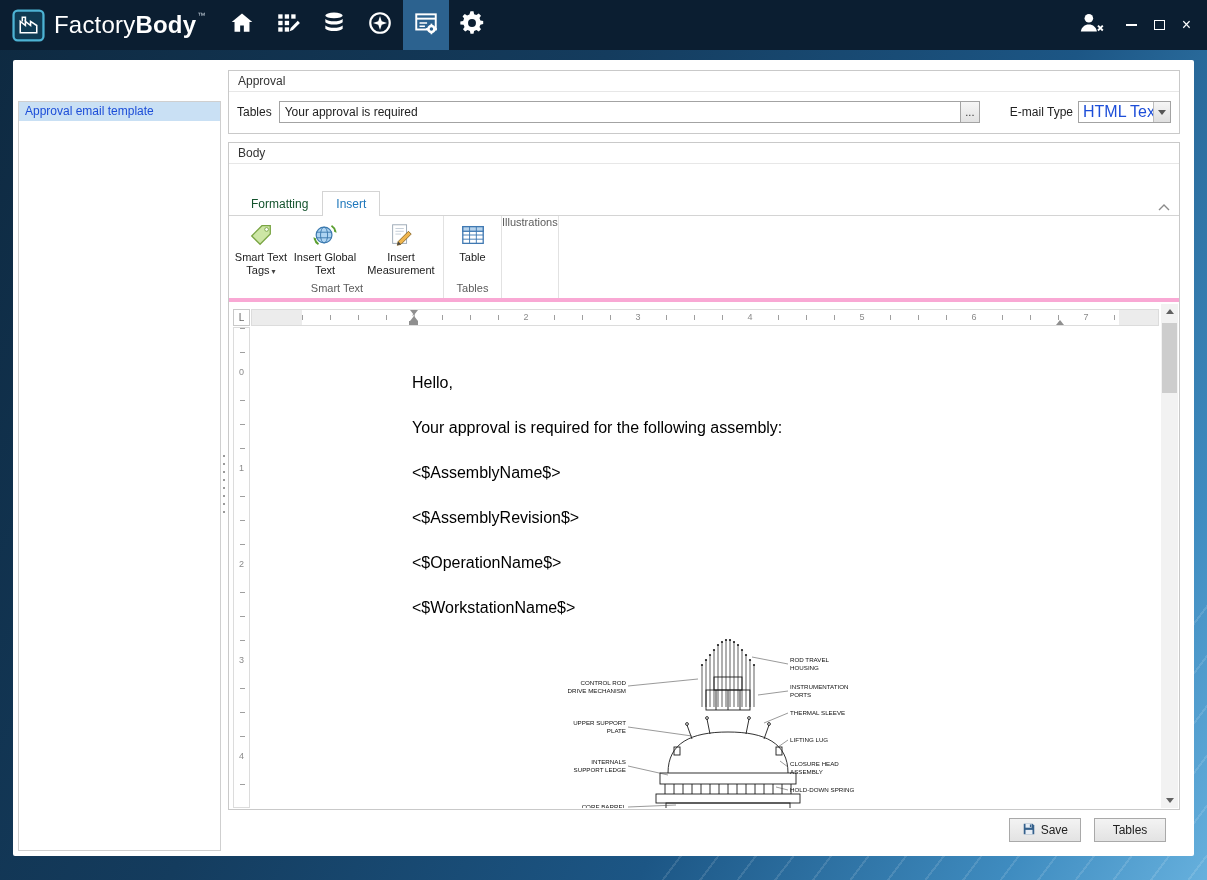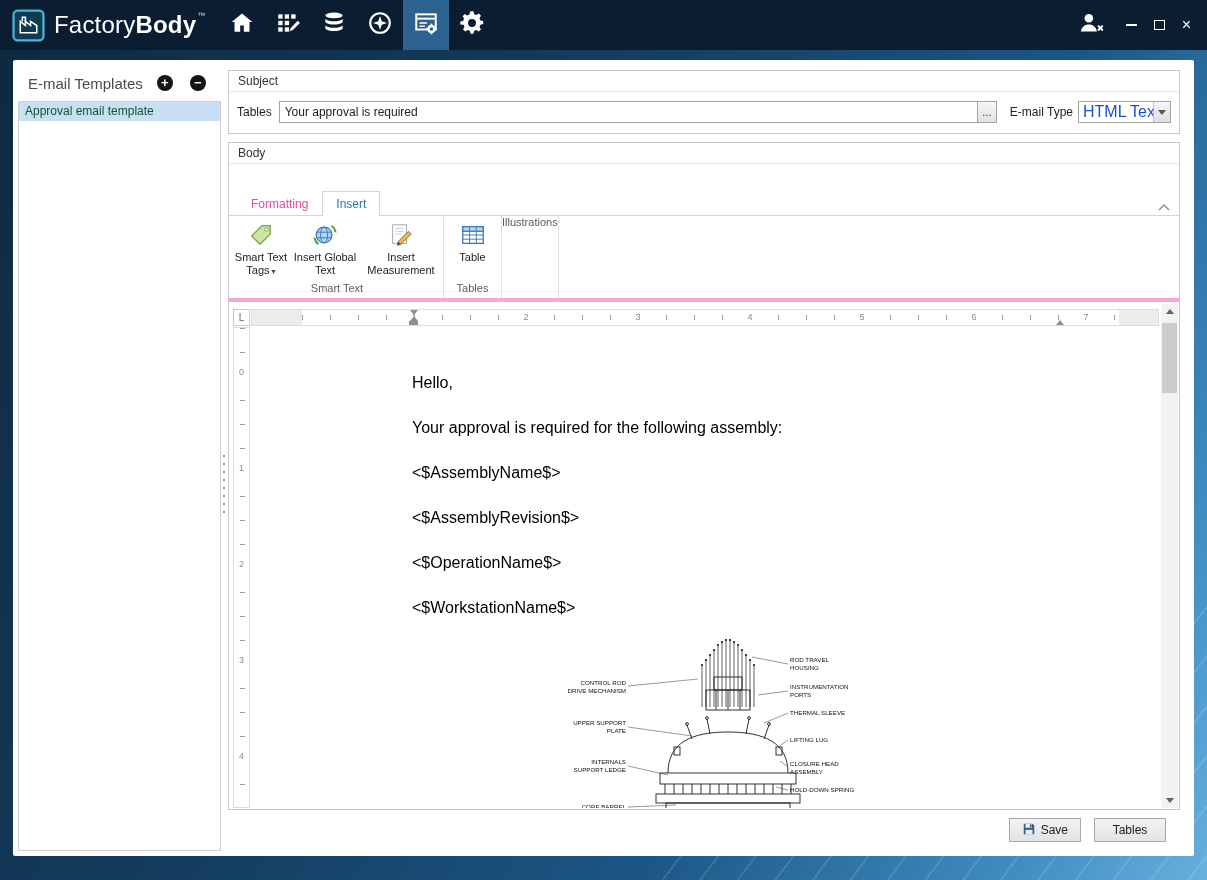--- a/index.html
+++ b/index.html
@@ -35,54 +35,54 @@
              background:#fff; border-radius:2px; z-index:2; }
 
   
   .sidebar { position:absolute; left:5px; top:5px; width:203px; height:786px; }
   .sidebar-head { height:36px; display:flex; align-items:center; padding-left:10px; }
   .sidebar-title { font-size:15px; color:#4a4a4a; margin-right:14px; white-space:nowrap; }
   .circle-btn { width:16px; height:16px; border-radius:50%; background:#151515; color:#fff;
                 font-size:13px; font-weight:700; line-height:15px; text-align:center; cursor:pointer; }
   .circle-btn + .circle-btn { margin-left:17px; }
   .sidebar-list { position:absolute; left:0; right:0; top:36px; bottom:0; border:1px solid #cfcfcf; background:#fff; }
-  .list-item { height:19px; font-size:12px; color:#14532d; padding:2px 6px; cursor:pointer; }
+  .list-item { height:19px; font-size:12px; color:#1d4ed8; padding:2px 6px; cursor:pointer; }
   .list-item.selected { background:#c9e0f4; }
 
   .splitter { position:absolute; left:209px; top:392px; width:4px; height:62px;
               background-image:radial-gradient(circle,#9a9a9a 1px,transparent 1.3px);
               background-size:4px 8px; cursor:col-resize; }
 
   
   .groupbox { position:absolute; border:1px solid #c9c9c9; background:#fff; }
   .group-header { height:21px; line-height:20px; padding:0 9px; font-size:12px; color:#333;
                   border-bottom:1px solid #e7e7e7; }
   .details-group { left:215px; top:10px; width:952px; height:64px; }
   .body-group { left:215px; top:82px; width:952px; height:668px; }
 
   .details-row { display:flex; align-items:center; height:40px; padding:0 8px; }
   .details-row label { font-size:12px; color:#222; white-space:nowrap; }
   .subject-input { flex:1; height:22px; border:1px solid #a3a3a3; font-size:12px; color:#222;
                    padding:0 5px; margin-left:7px; font-family:inherit; }
   .browse-btn { width:20px; height:22px; margin-left:-1px; border:1px solid #a3a3a3;
                 background:linear-gradient(#f6f6f6,#e2e2e2); font-size:11px; color:#333; cursor:pointer;
                 line-height:10px; font-family:inherit; }
-  .type-label { margin-left:13px; }
+  .type-label { margin-left:30px; }
   .select { width:93px; height:22px; margin-left:5px; border:1px solid #a3a3a3; background:#fff;
             display:flex; align-items:center; cursor:pointer; }
   .select .val { flex:1; font-size:16px; color:#1d4ed8; padding-left:4px; white-space:nowrap; overflow:hidden; }
   .select-arrow { width:17px; height:20px; border-left:1px solid #bdbdbd;
                   background:linear-gradient(#f6f6f6,#dfdfdf); display:flex; align-items:center; justify-content:center; }
   .select-arrow::before { content:""; border-left:4px solid transparent; border-right:4px solid transparent;
                   border-top:5px solid #555; display:block; }
 
   
   .tabs { position:relative; height:26px; margin-top:26px; border-bottom:1px solid #d4d4d4;
           display:flex; align-items:flex-end; padding-left:8px; }
-  .tab { height:25px; line-height:24px; padding:0 13px; font-size:12px; color:#ec4899;
+  .tab { height:25px; line-height:24px; padding:0 13px; font-size:12px; color:#14532d;
          border:1px solid transparent; border-bottom:none; margin-bottom:-1px; cursor:pointer; }
   .tab.active { background:#fff; border-color:#d4d4d4; color:#1d76bb;
                 box-shadow:0 1px 0 #fff; }
   .ribbon-collapse { position:absolute; right:9px; top:7px; cursor:pointer; }
 
   .ribbon-body { display:flex; align-items:stretch; height:86px; border-bottom:4px solid #f9a8d4; padding-left:2px; }
   .rgroup { display:flex; flex-direction:column; border-right:1px solid #e2e2e2; }
   .rbuttons { flex:1; display:flex; align-items:stretch; padding:3px 1px 0; }
   .rbtn { display:flex; flex-direction:column; align-items:center; padding-top:2px; cursor:pointer; }
   .ricon { height:28px; display:flex; align-items:center; justify-content:center; margin-bottom:2px; }
@@ -231,34 +231,29 @@
             <span class="max-glyph"></span>
           </span>
         <span class="close-glyph">×</span>
       </div>
     </div>
   </header>
 
   <main class="content">
 
     <aside class="sidebar">
-      <div class="sidebar-head">
-        <span class="sidebar-title">E-mail Templates</span>
-        <span class="circle-btn">+</span>
-        <span class="circle-btn">−</span>
-      </div>
       <div class="sidebar-list">
         <div class="list-item selected">Approval email template</div>
       </div>
     </aside>
 
     <div class="splitter"></div>
 
     <section class="groupbox details-group">
-      <div class="group-header">Subject</div>
+      <div class="group-header">Approval</div>
       <div class="details-row">
         <label>Tables</label>
         <input class="subject-input" type="text" value="Your approval is required" style="">
         <button class="browse-btn">...</button>
         <label class="type-label">E-mail Type</label>
         <div class="select">
           <span class="val">HTML Text</span>
           <span class="select-arrow"></span>
         </div>
       </div>

